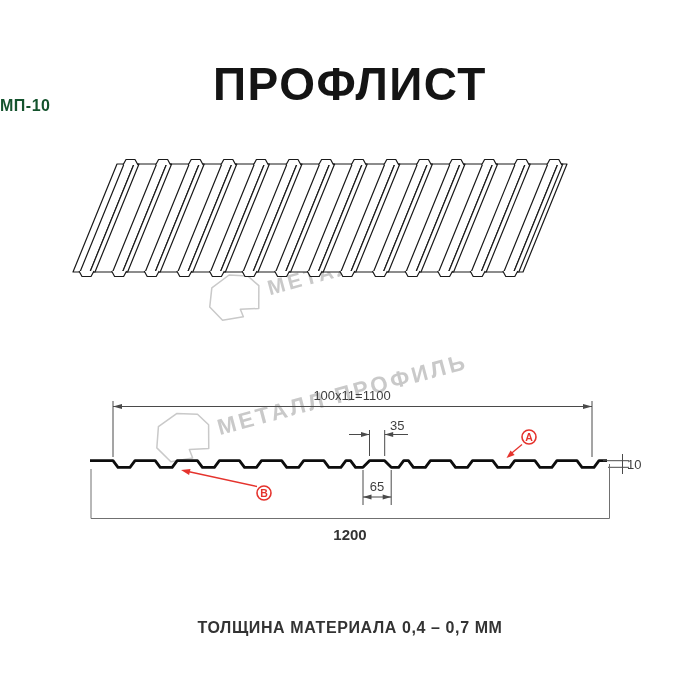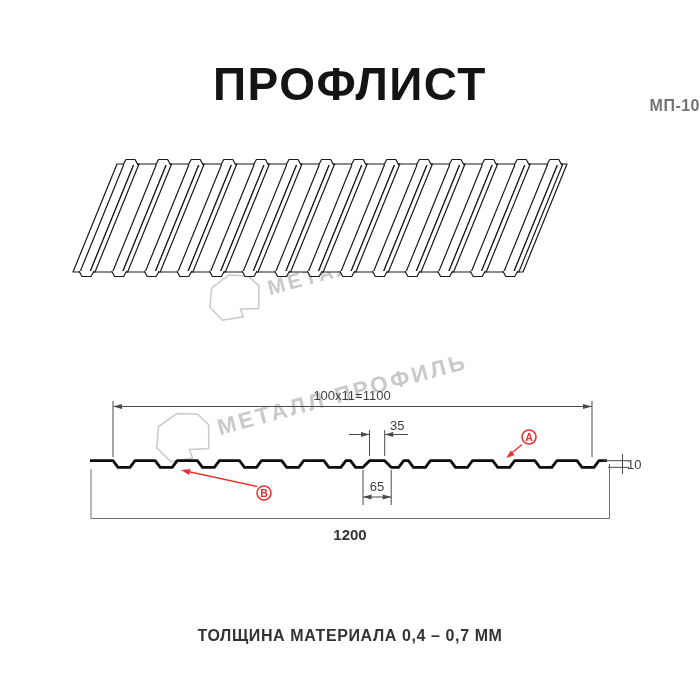--- a/index.html
+++ b/index.html
@@ -5,26 +5,26 @@
   html,body{margin:0;padding:0;}
   body{
     width:700px;height:700px;background:#ffffff;position:relative;overflow:hidden;
     font-family:"Liberation Sans", sans-serif;
   }
   .page-title{
     position:absolute;left:0;top:57px;width:700px;text-align:center;
     font-size:46px;font-weight:bold;letter-spacing:1.5px;color:#141414;
   }
   .page-subtitle{
-    position:absolute;left:0;top:97px;width:700px;text-align:right;
-    font-size:16px;font-weight:bold;letter-spacing:0.5px;color:#737373;
+    position:absolute;left:0;top:97px;width:700px;text-align:left;
+    font-size:16px;font-weight:bold;letter-spacing:0.5px;color:#14532d;
   }
   .footer-caption{
     position:absolute;left:0;top:619px;width:700px;text-align:center;
-    font-size:16px;font-weight:bold;letter-spacing:0.6px;color:#333333;margin-top:8px;
+    font-size:16px;font-weight:bold;letter-spacing:0.6px;color:#333333;
   }
   svg{position:absolute;left:0;top:0;}
   .dim-line{stroke:#4a4a4a;stroke-width:1;fill:none;}
   .box-line{stroke:#707070;stroke-width:1;fill:none;}
   .dim-arrow{fill:#4a4a4a;stroke:none;}
   .dim-text{font-family:"Liberation Sans",sans-serif;font-size:13px;fill:#3f3f3f;}
   .dim-text-bold{font-family:"Liberation Sans",sans-serif;font-size:15px;font-weight:bold;fill:#333333;}
   .profile-line{stroke:#0d0d0d;stroke-width:2.8;fill:none;stroke-linejoin:round;}
   .red-line{stroke:#e5332d;stroke-width:1.3;fill:none;}
   .red-fill{fill:#e5332d;stroke:none;}

